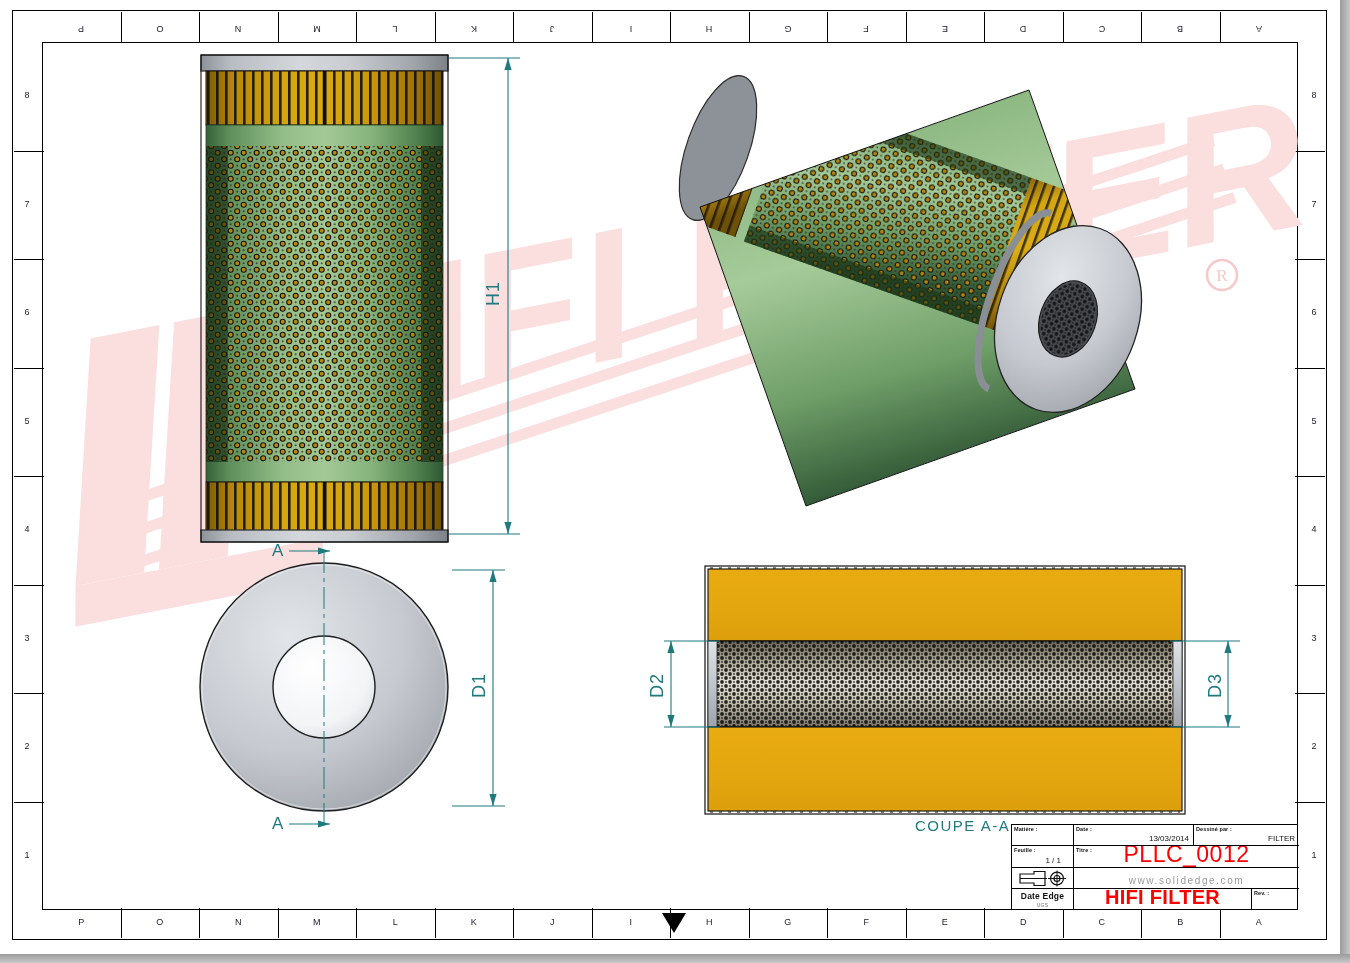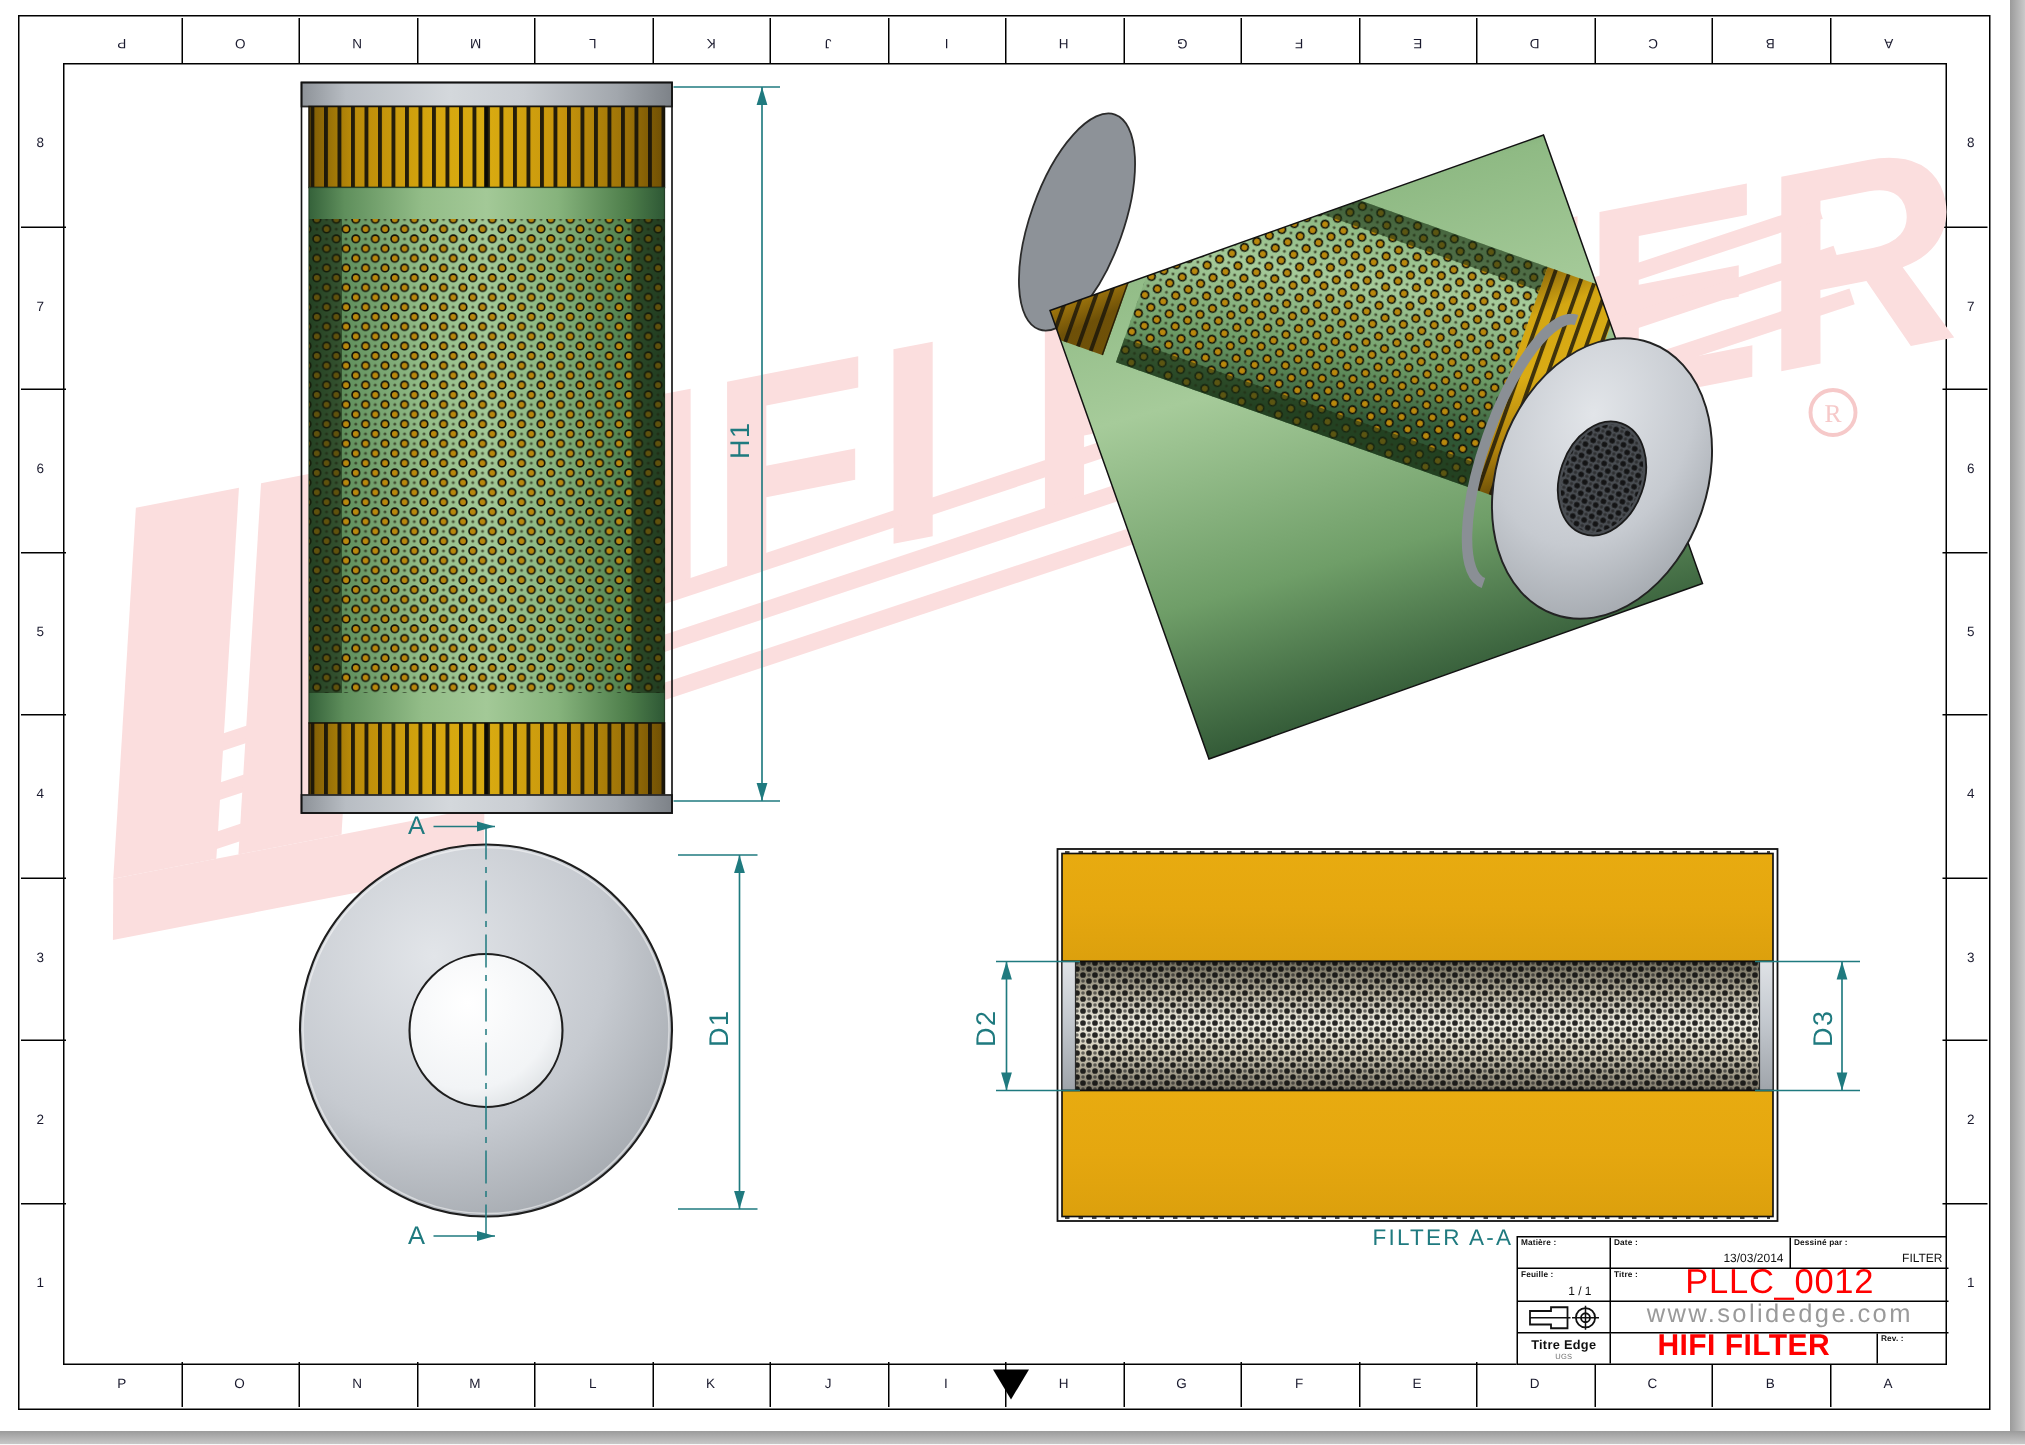--- a/index.html
+++ b/index.html
@@ -160,21 +160,21 @@
     letter-spacing: .5px;
   }
   .tb-red-bold {
     color: #ff0000;
     font-size: 20px;
     font-weight: bold;
     letter-spacing: .3px;
   }
   .tb-grey {
     color: #9a9a9a;
-    font-size: 17px;
+    font-size: 10px;
     letter-spacing: 1.6px;
   }
   .tb-se {
     color: #111;
     font-size: 8.5px;
     font-weight: bold;
     letter-spacing: .2px;
   }
   .tb-se-sub {
     color: #6f6f6f;
@@ -451,21 +451,21 @@
   </svg>
 
   <div class="dim-text rot90" style="left:481px; top:283px;">H1</div>
   <div class="dim-text rot90" style="left:467px; top:675px;">D1</div>
   <div class="dim-text rot90" style="left:645px; top:675px;">D2</div>
   <div class="dim-text rot90" style="left:1203px; top:675px;">D3</div>
 
   <div class="sect-letter" style="left:272px; top:541px;">A</div>
   <div class="sect-letter" style="left:272px; top:814px;">A</div>
 
-  <div class="coupe-label" style="left:915px; top:817px;">FILTER A-A</div>
+  <div class="coupe-label" style="left:915px; top:817px;">COUPE A-A</div>
 
   <div class="frame-outer"></div>
   <div class="frame-inner"></div>
   <div id="ruler-layer">
       <div class="ruler-cell lbl-top" style="left: 61.25px; width: 40px;">P</div>
       <div class="ruler-cell lbl-bot" style="left: 61.25px; width: 40px;">P</div>
       <div class="ruler-cell lbl-top" style="left: 139.75px; width: 40px;">O</div>
       <div class="ruler-cell lbl-bot" style="left: 139.75px; width: 40px;">O</div>
       <div class="tick-v" style="left: 120.5px; top: 12px; height: 30px;"></div>
       <div class="tick-v" style="left: 120.5px; top: 908px; height: 30px;"></div>
@@ -596,21 +596,21 @@
         <circle cx="40" cy="8.5" r="3.0" fill="none" stroke="#111" stroke-width="1.2"></circle>
         <line x1="31" y1="8.5" x2="49" y2="8.5" stroke="#111" stroke-width="1"></line>
         <line x1="40" y1="0.5" x2="40" y2="16.5" stroke="#111" stroke-width="1"></line>
       </svg>
     </div>
     <div class="cell nr" style="left:62px; top:43px; width:225px; height:21px;">
       <span class="tb-val-c tb-grey" style="bottom:2px;">www.solidedge.com</span>
     </div>
 
     <div class="cell nb" style="left:0; top:64px; width:62px; height:20px;">
-      <span class="tb-val-c tb-se" style="bottom:8px;">Titre Edge</span>
+      <span class="tb-val-c tb-se" style="bottom:8px;">Date Edge</span>
       <span class="tb-val-c tb-se-sub" style="bottom:1px;">UGS</span>
     </div>
     <div class="cell nb" style="left:62px; top:64px; width:178px; height:20px;">
       <span class="tb-val-c tb-red-bold" style="bottom:0;">HIFI FILTER</span>
     </div>
     <div class="cell nb nr" style="left:240px; top:64px; width:47px; height:20px;">
       <span class="tb-lbl">Rev. :</span>
       <span class="tb-val"></span>
     </div>
   </div>

